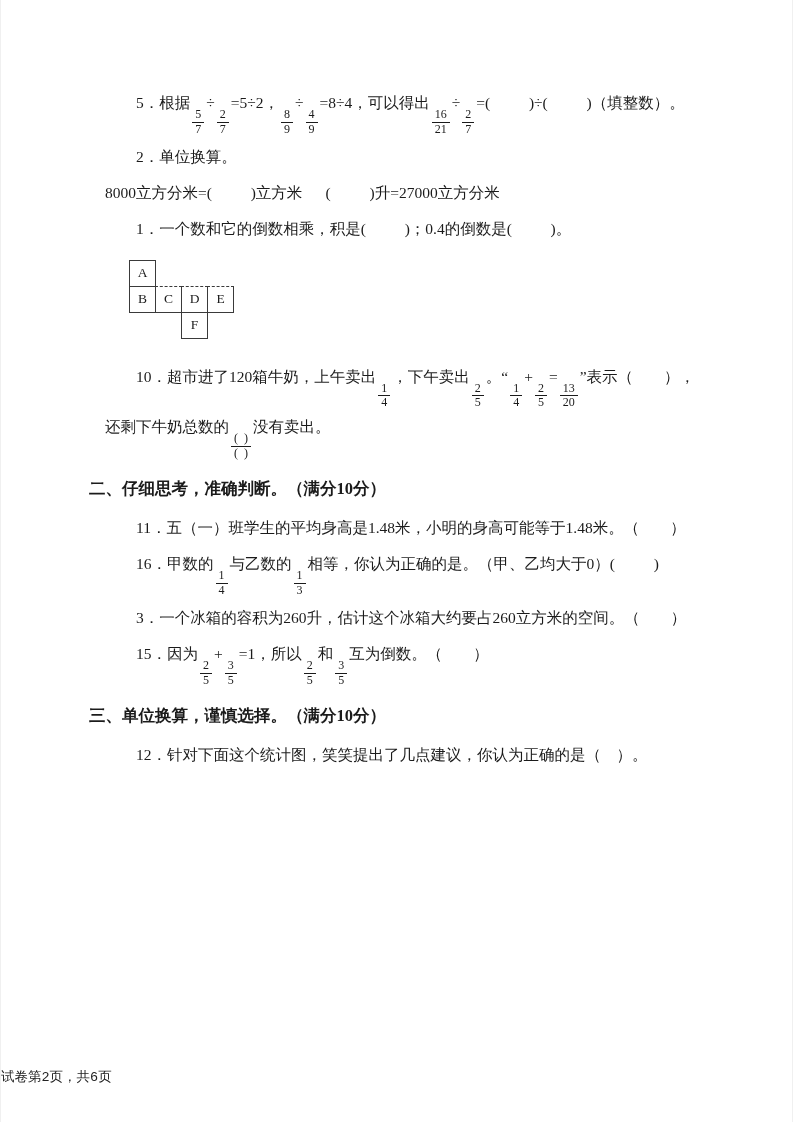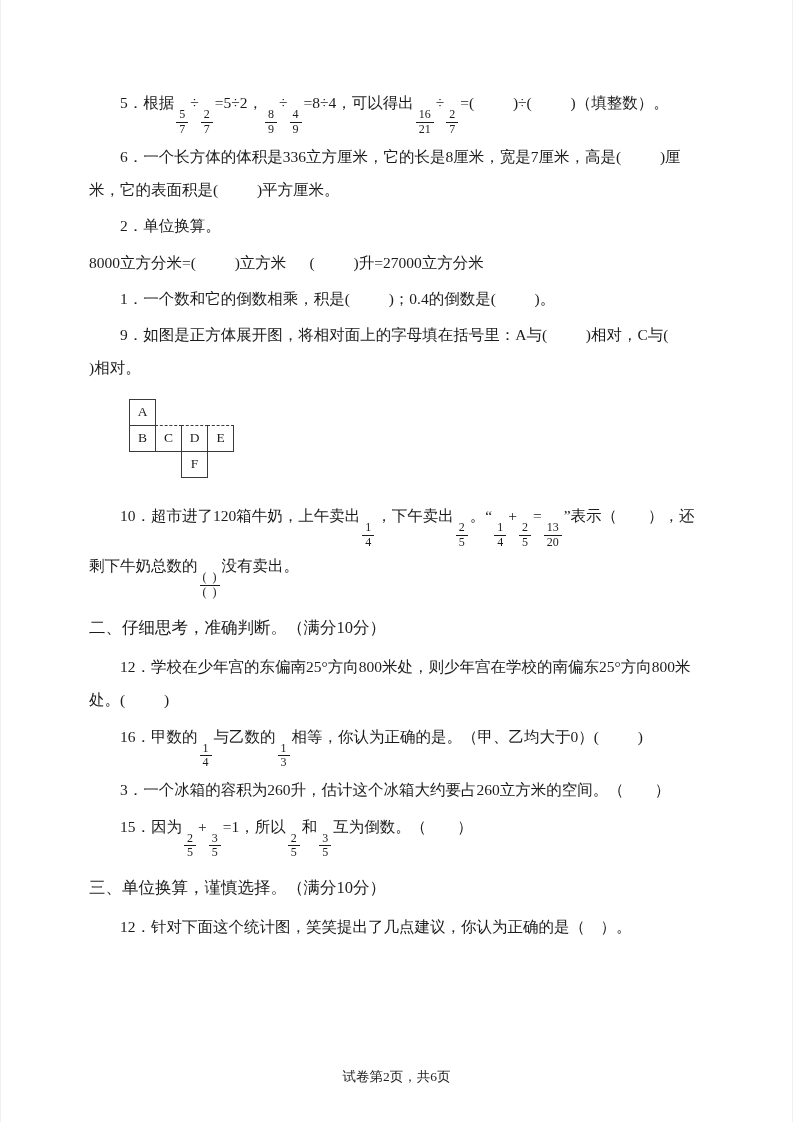--- a/index.html
+++ b/index.html
@@ -1,54 +1,52 @@
 <!DOCTYPE html>
 <html><head>
 <meta charset="utf-8">
 <style>
   html,body{margin:0;padding:0;background:#ffffff;}
   body{font-family:"Liberation Serif","DejaVu Serif",serif;color:#1b1b1b;}
   .page{position:relative;width:793px;height:1122px;background:#ffffff;overflow:hidden;
         border-left:1px solid #f0f0f0;border-right:1px solid #f0f0f0;box-sizing:border-box;}
   .content{position:absolute;left:88px;top:86px;width:618px;font-size:15.5px;}
-  .para{white-space:pre-wrap;line-height:2.15;margin:0 0 3px 0;}
+  .para{white-space:pre-wrap;line-height:2.15;margin:0 0 3px 16px;}
   .para.indent{text-indent:2em;}
-  .heading{font-weight:normal;font-size:16.5px;line-height:1.7;margin:14px 0 8px 0;white-space:pre-wrap;}
+  .heading{font-weight:bold;font-size:16.5px;line-height:1.7;margin:14px 0 8px 0;white-space:pre-wrap;}
   .frac{display:inline-flex;flex-direction:column;align-items:center;vertical-align:-10px;
         line-height:1.15;font-size:12px;margin:0 2px;text-indent:0;white-space:pre;}
   .frac .num{padding:0 3px;}
   .frac .den{padding:0 3px;border-top:1px solid #1b1b1b;}
   .net{position:relative;height:82px;margin:14px 0 18px 40px;}
   .cell{position:absolute;width:27px;height:27px;border:1px solid #3a3a3a;box-sizing:border-box;
         display:flex;align-items:center;justify-content:center;font-size:13.5px;background:#fff;}
   .cell.dashed-top{border-top-style:dashed;}
-  .footer{position:absolute;left:0;right:0;bottom:36px;text-align:center;font-size:13.5px;color:#222;}
+  .footer{position:absolute;left:0;right:0;bottom:36px;font-size:13.5px;color:#222;font-family:Liberation Mono, monospace;}
 </style>
 </head>
 <body>
 
 <div class="page">
   <div class="content">
       <div class="para indent"><span>5．根据</span><span class="frac"><span class="num">5</span><span class="den">7</span></span><span>÷</span><span class="frac"><span class="num">2</span><span class="den">7</span></span><span>=5÷2，</span><span class="frac"><span class="num">8</span><span class="den">9</span></span><span>÷</span><span class="frac"><span class="num">4</span><span class="den">9</span></span><span>=8÷4，可以得出</span><span class="frac"><span class="num">16</span><span class="den">21</span></span><span>÷</span><span class="frac"><span class="num">2</span><span class="den">7</span></span><span>=(          )÷(          )（填整数）。</span></div>
-      <div class="para indent"><span>6．一个长方体的体积是336立方厘米，它的长是8厘米，宽是7厘米，高是(          )厘米，它的表面积是(          )平方厘米。</span></div>
       <div class="para indent"><span>2．单位换算。</span></div>
       <div class="para"><span>8000立方分米=(          )立方米      (          )升=27000立方分米</span></div>
       <div class="para indent"><span>1．一个数和它的倒数相乘，积是(          )；0.4的倒数是(          )。</span></div>
-      <div class="para indent"><span>9．如图是正方体展开图，将相对面上的字母填在括号里：A与(          )相对，C与(          )相对。</span></div>
       <div class="net">
         <div class="cell" style="left: 0px; top: 0px;">A</div>
         <div class="cell" style="left: 0px; top: 26px;">B</div>
         <div class="cell dashed-top" style="left: 26px; top: 26px;">C</div>
         <div class="cell dashed-top" style="left: 52px; top: 26px;">D</div>
         <div class="cell dashed-top" style="left: 78px; top: 26px;">E</div>
         <div class="cell" style="left: 52px; top: 52px;">F</div>
       </div>
       <div class="para indent"><span>10．超市进了120箱牛奶，上午卖出</span><span class="frac"><span class="num">1</span><span class="den">4</span></span><span>，下午卖出</span><span class="frac"><span class="num">2</span><span class="den">5</span></span><span>。“</span><span class="frac"><span class="num">1</span><span class="den">4</span></span><span>+</span><span class="frac"><span class="num">2</span><span class="den">5</span></span><span>=</span><span class="frac"><span class="num">13</span><span class="den">20</span></span><span>”表示（        ），还剩下牛奶总数的</span><span class="frac"><span class="num">(  )</span><span class="den">(  )</span></span><span>没有卖出。</span></div>
       <div class="heading">二、仔细思考，准确判断。（满分10分）</div>
-      <div class="para indent"><span>12．学校在少年宫的东偏南25°方向800米处，则少年宫在学校的南偏东25°方向800米处。(          )</span></div>
+      <div class="para indent"><span>11．五（一）班学生的平均身高是1.48米，小明的身高可能等于1.48米。（        ）</span></div>
       <div class="para indent"><span>16．甲数的</span><span class="frac"><span class="num">1</span><span class="den">4</span></span><span>与乙数的</span><span class="frac"><span class="num">1</span><span class="den">3</span></span><span>相等，你认为正确的是。（甲、乙均大于0）(          )</span></div>
       <div class="para indent"><span>3．一个冰箱的容积为260升，估计这个冰箱大约要占260立方米的空间。（        ）</span></div>
       <div class="para indent"><span>15．因为</span><span class="frac"><span class="num">2</span><span class="den">5</span></span><span>+</span><span class="frac"><span class="num">3</span><span class="den">5</span></span><span>=1，所以</span><span class="frac"><span class="num">2</span><span class="den">5</span></span><span>和</span><span class="frac"><span class="num">3</span><span class="den">5</span></span><span>互为倒数。（        ）</span></div>
       <div class="heading">三、单位换算，谨慎选择。（满分10分）</div>
       <div class="para indent"><span>12．针对下面这个统计图，笑笑提出了几点建议，你认为正确的是（    ）。</span></div>
     </div>
   <div class="footer">试卷第2页，共6页</div>
 </div>
 
 </body></html>

